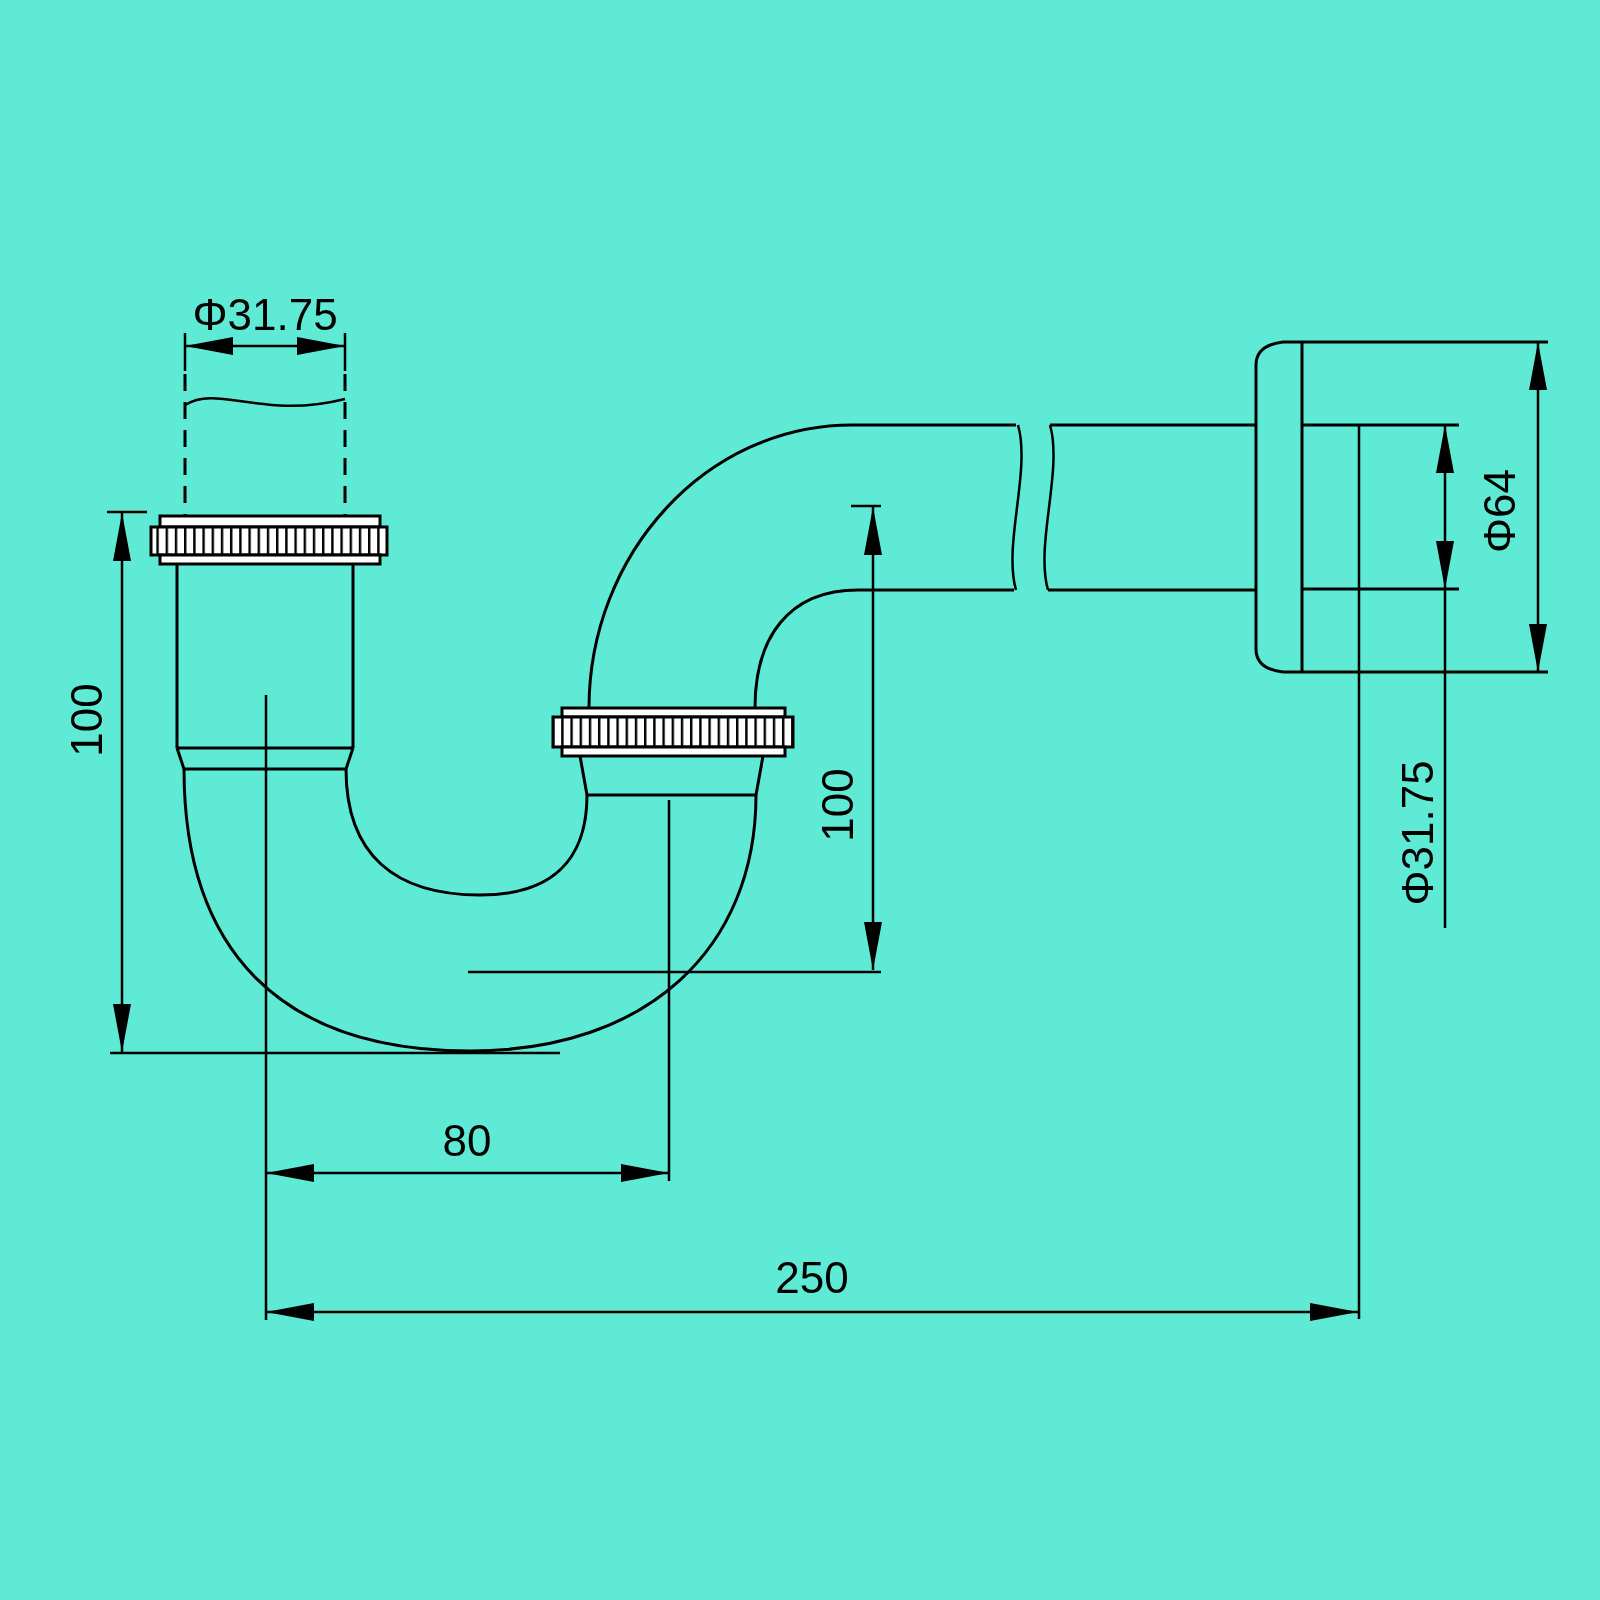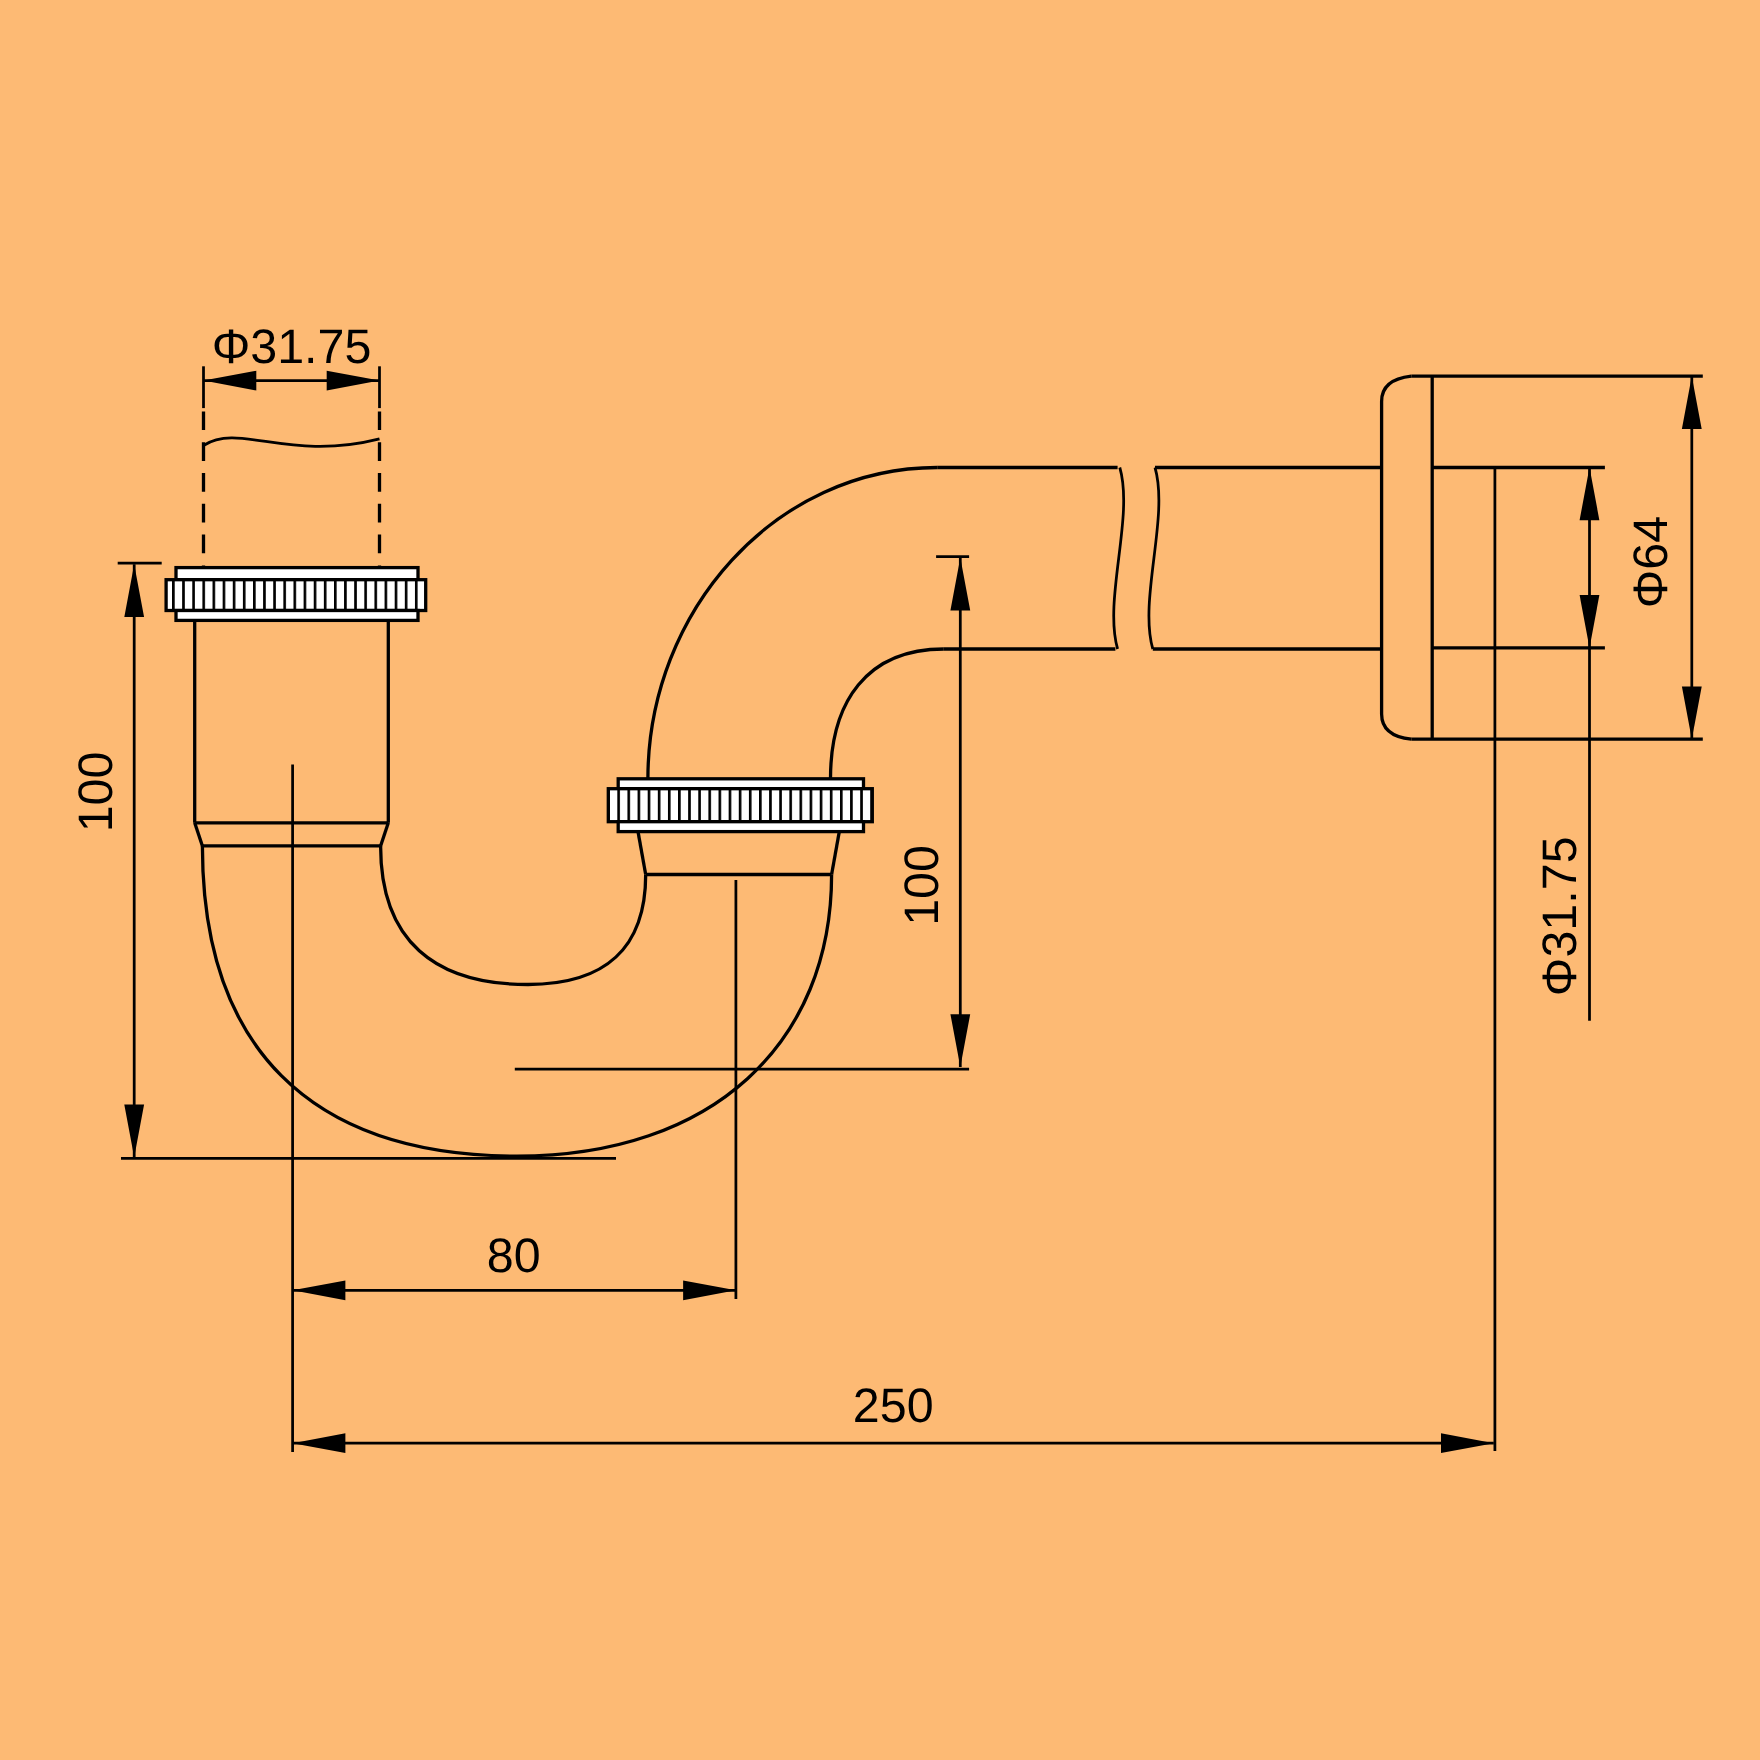--- a/index.html
+++ b/index.html
@@ -6,21 +6,21 @@
     margin: 0;
     padding: 0;
     background: #ffffff;
     width: 1600px;
     height: 1600px;
     font-family: "Liberation Sans", sans-serif;
   }
   .canvas {
     width: 1600px;
     height: 1600px;
-    background: #fdba74;
+    background: #5eead4;
     position: relative;
   }
   svg { display: block; }
   .part   { stroke: #000000; stroke-width: 3;   fill: none; }
   .thin   { stroke: #000000; stroke-width: 2.5; fill: none; }
   .dim    { stroke: #000000; stroke-width: 2.5; fill: none; }
   .dashed { stroke: #000000; stroke-width: 3;   fill: none; stroke-dasharray: 17 11; }
   .arrow  { fill: #000000; stroke: none; }
   .nutcap { fill: #ffffff; stroke: #000000; stroke-width: 3; }
   .nutband{ stroke: #000000; stroke-width: 3; }

